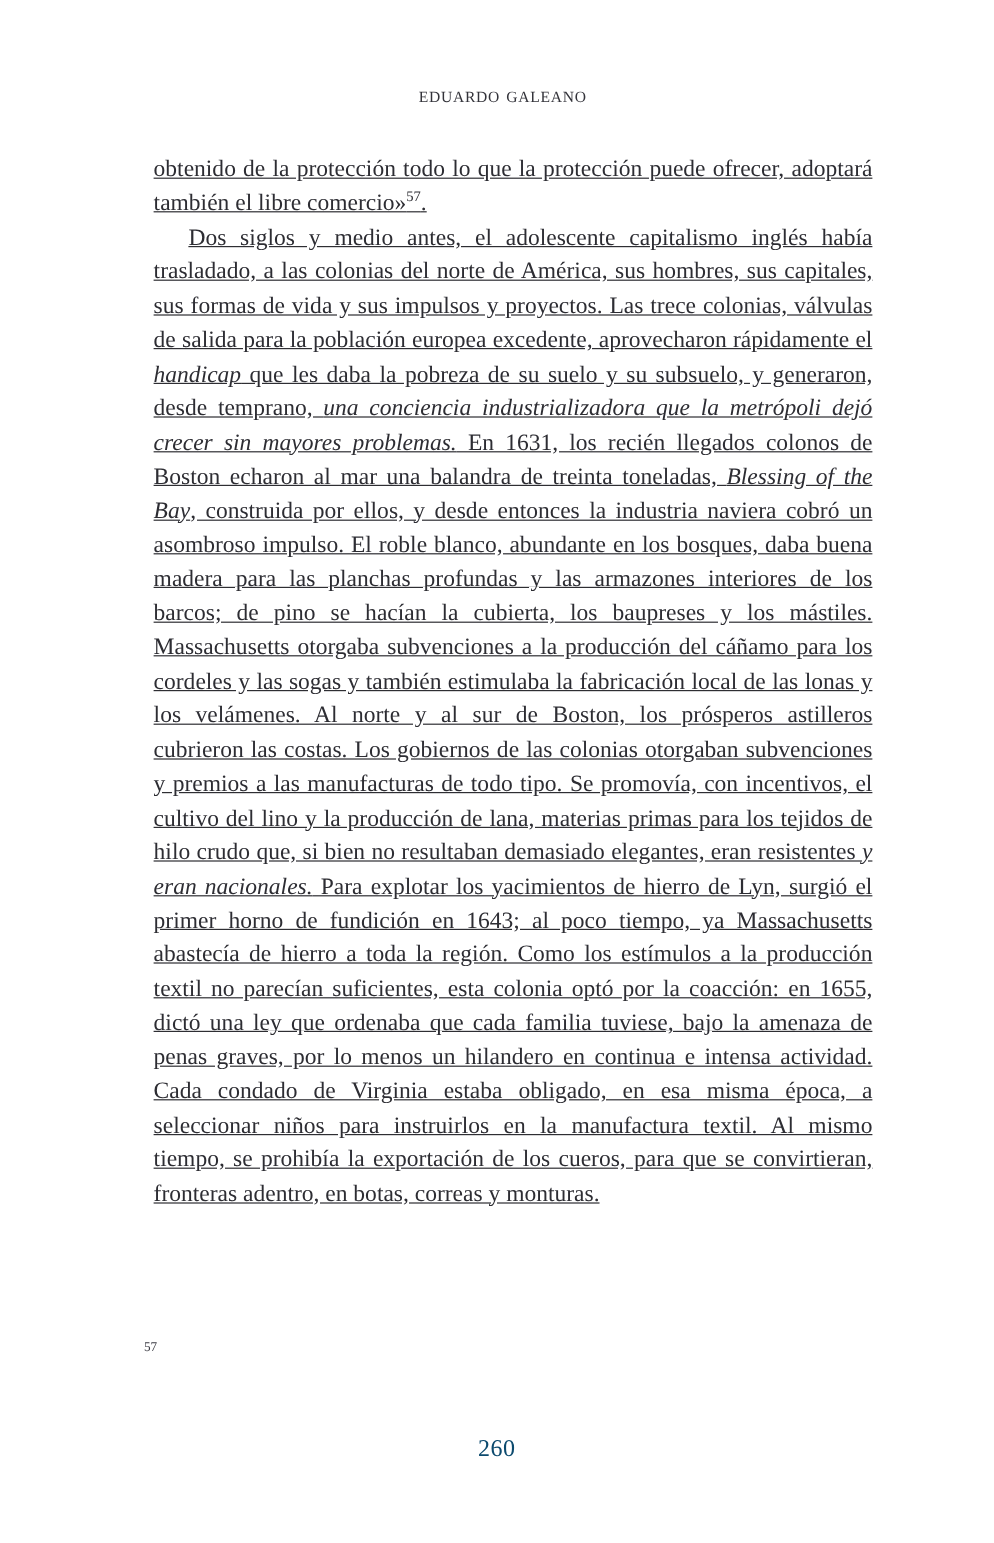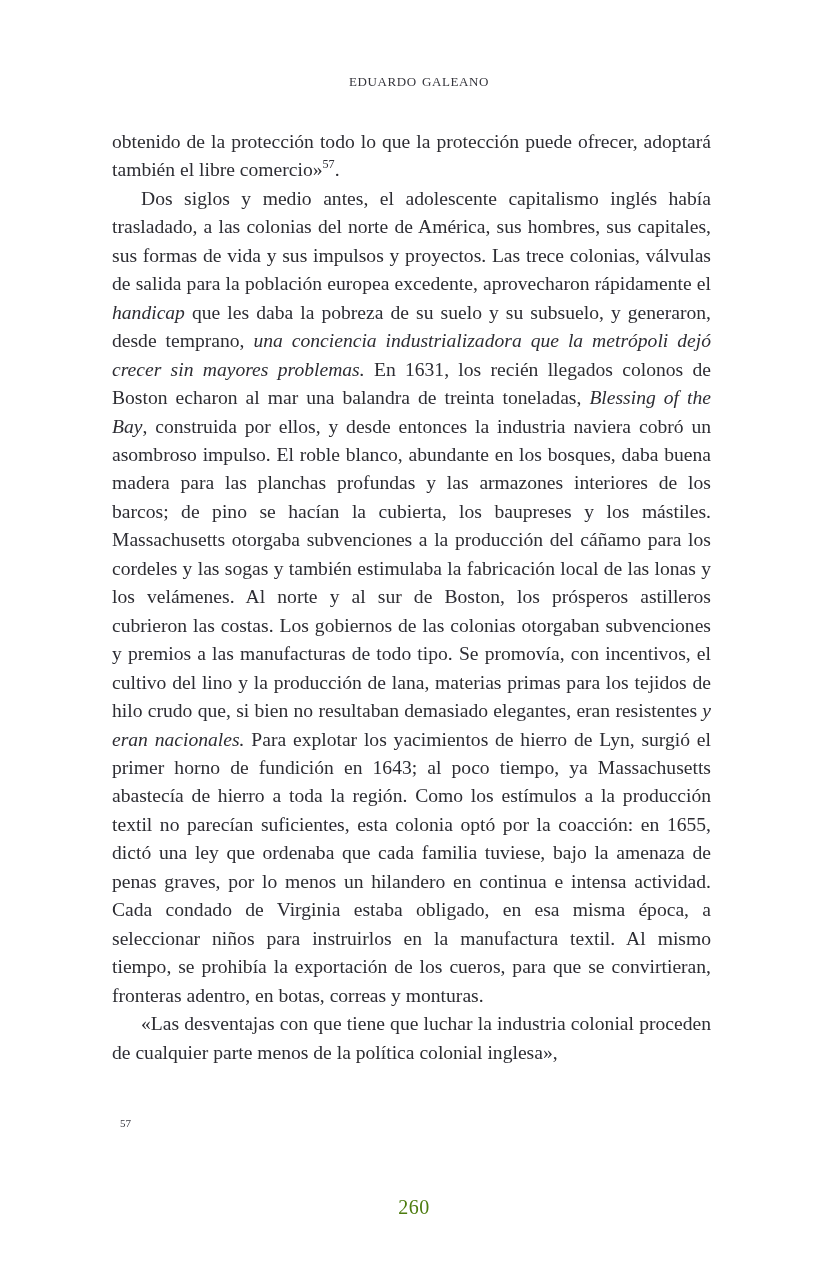--- a/index.html
+++ b/index.html
@@ -35,22 +35,23 @@
     color: #33333a;
     font-variant: small-caps;
     text-transform: lowercase;
   }
   .running-head::first-letter { }
 
   
   .textblock {
     position: absolute;
     top: 128px;
-    left: 112px;
+    left: 128px;
     width: 599px;
+    text-decoration: underline;
   }
 
   p.body {
     margin: 0;
     font-size: 19.6px;
     line-height: 28.45px;
     text-align: justify;
     text-justify: inter-word;
     color: #2d2d33;
     hyphens: manual;
@@ -92,35 +93,34 @@
   }
 
   
   .folio {
     position: absolute;
     top: 1196px;
     left: 0;
     width: 828px;
     text-align: center;
     font-size: 20px;
-    color: #4d7c0f;
+    color: #0c4a6e;
     letter-spacing: 0.5px;
   }
 </style>
 </head>
 <body>
 
 <div class="page">
 
   <div class="running-head">Eduardo Galeano</div>
 
   <div class="textblock">
     <p class="body"><span>obtenido de la protección todo lo que la protección puede ofrecer, adoptará también el libre comercio»</span><sup class="fn">57</sup><span>.</span></p>
     <p class="body indent"><span>Dos siglos y medio antes, el adolescente capitalismo inglés había trasladado, a las colonias del norte de América, sus hombres, sus capitales, sus formas de vida y sus impulsos y proyectos. Las trece colonias, válvulas de salida para la población europea excedente, aprovecharon rápidamente el </span><i>handicap</i><span> que les daba la pobreza de su suelo y su subsuelo, y generaron, desde temprano, </span><i>una conciencia industrializadora que la metrópoli dejó crecer sin mayores problemas.</i><span> En 1631, los recién llegados colonos de Boston echaron al mar una balandra de treinta toneladas, </span><i>Blessing of the Bay</i><span>, construida por ellos, y desde entonces la industria naviera cobró un asombroso impulso. El roble blanco, abundante en los bosques, daba buena madera para las planchas profundas y las armazones interiores de los barcos; de pino se hacían la cubierta, los baupreses y los mástiles. Massachusetts otorgaba subvenciones a la producción del cáñamo para los cordeles y las sogas y también estimulaba la fabricación local de las lonas y los velámenes. Al norte y al sur de Boston, los prósperos astilleros cubrieron las costas. Los gobiernos de las colonias otorgaban subvenciones y premios a las manufacturas de todo tipo. Se promovía, con incentivos, el cultivo del lino y la producción de lana, materias primas para los tejidos de hilo crudo que, si bien no resultaban demasiado elegantes, eran resistentes </span><i>y eran nacionales.</i><span> Para explotar los yacimientos de hierro de Lyn, surgió el primer horno de fundición en 1643; al poco tiempo, ya Massachusetts abastecía de hierro a toda la región. Como los estímulos a la producción textil no parecían suficientes, esta colonia optó por la coacción: en 1655, dictó una ley que ordenaba que cada familia tuviese, bajo la amenaza de penas graves, por lo menos un hilandero en continua e intensa actividad. Cada condado de Virginia estaba obligado, en esa misma época, a seleccionar niños para instruirlos en la manufactura textil. Al mismo tiempo, se prohibía la exportación de los cueros, para que se convirtieran, fronteras adentro, en botas, correas y monturas.</span></p>
-    <p class="body indent"><span>«Las desventajas con que tiene que luchar la industria colonial proceden de cualquier parte menos de la política colonial inglesa»,</span></p>
   </div>
 
   <div class="footnotes">
     <div class="footnote">
       <span class="marker">57</span>
     </div>
   </div>
 
   <div class="folio">260</div>
 

